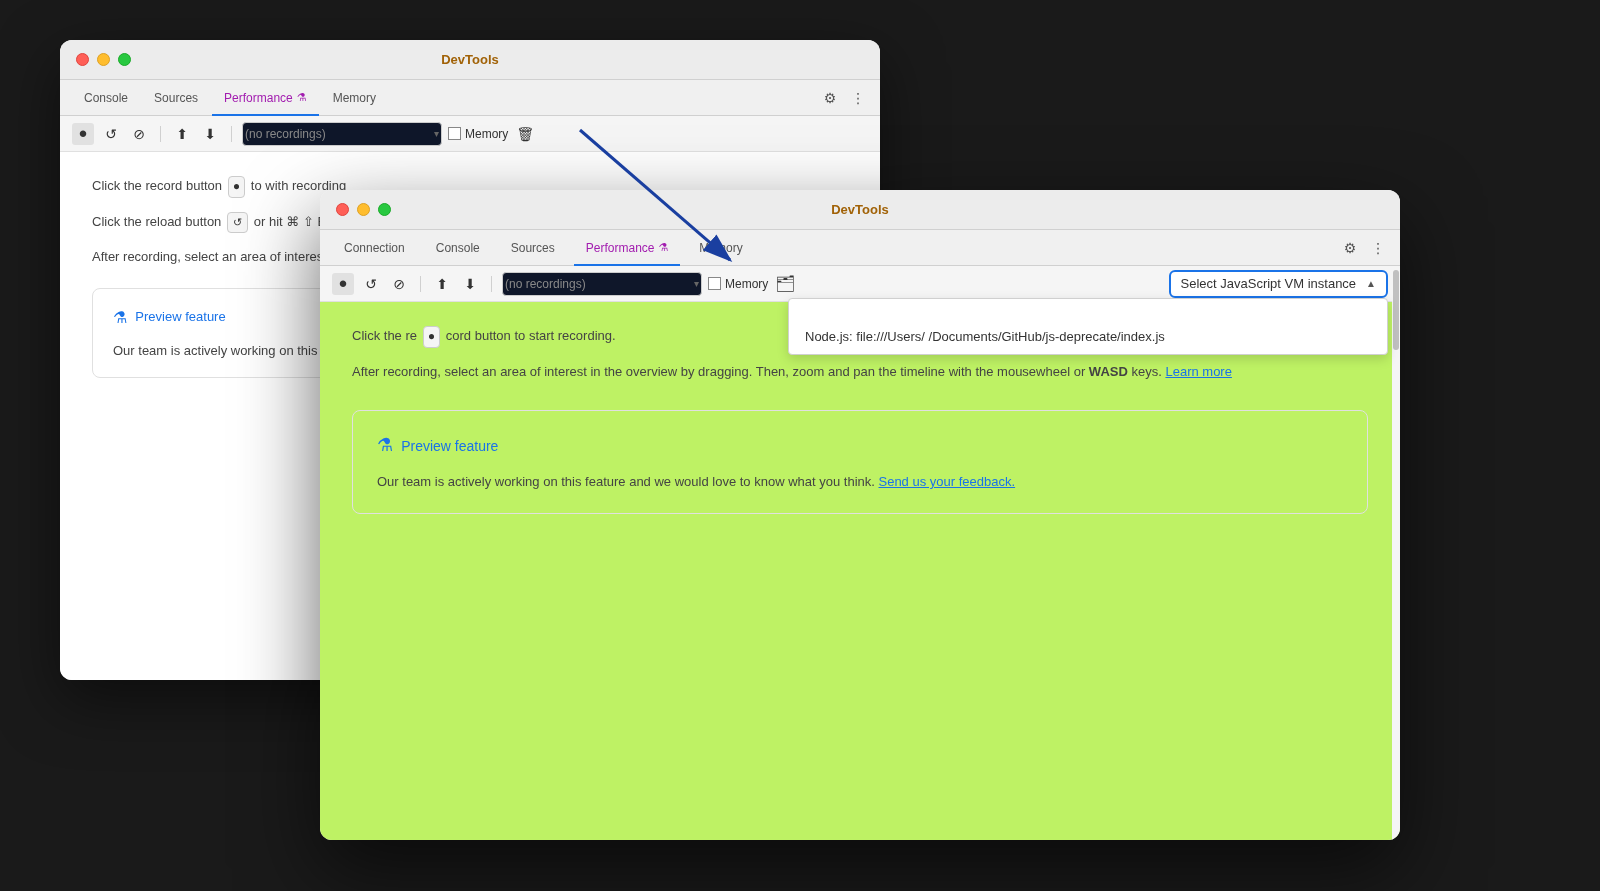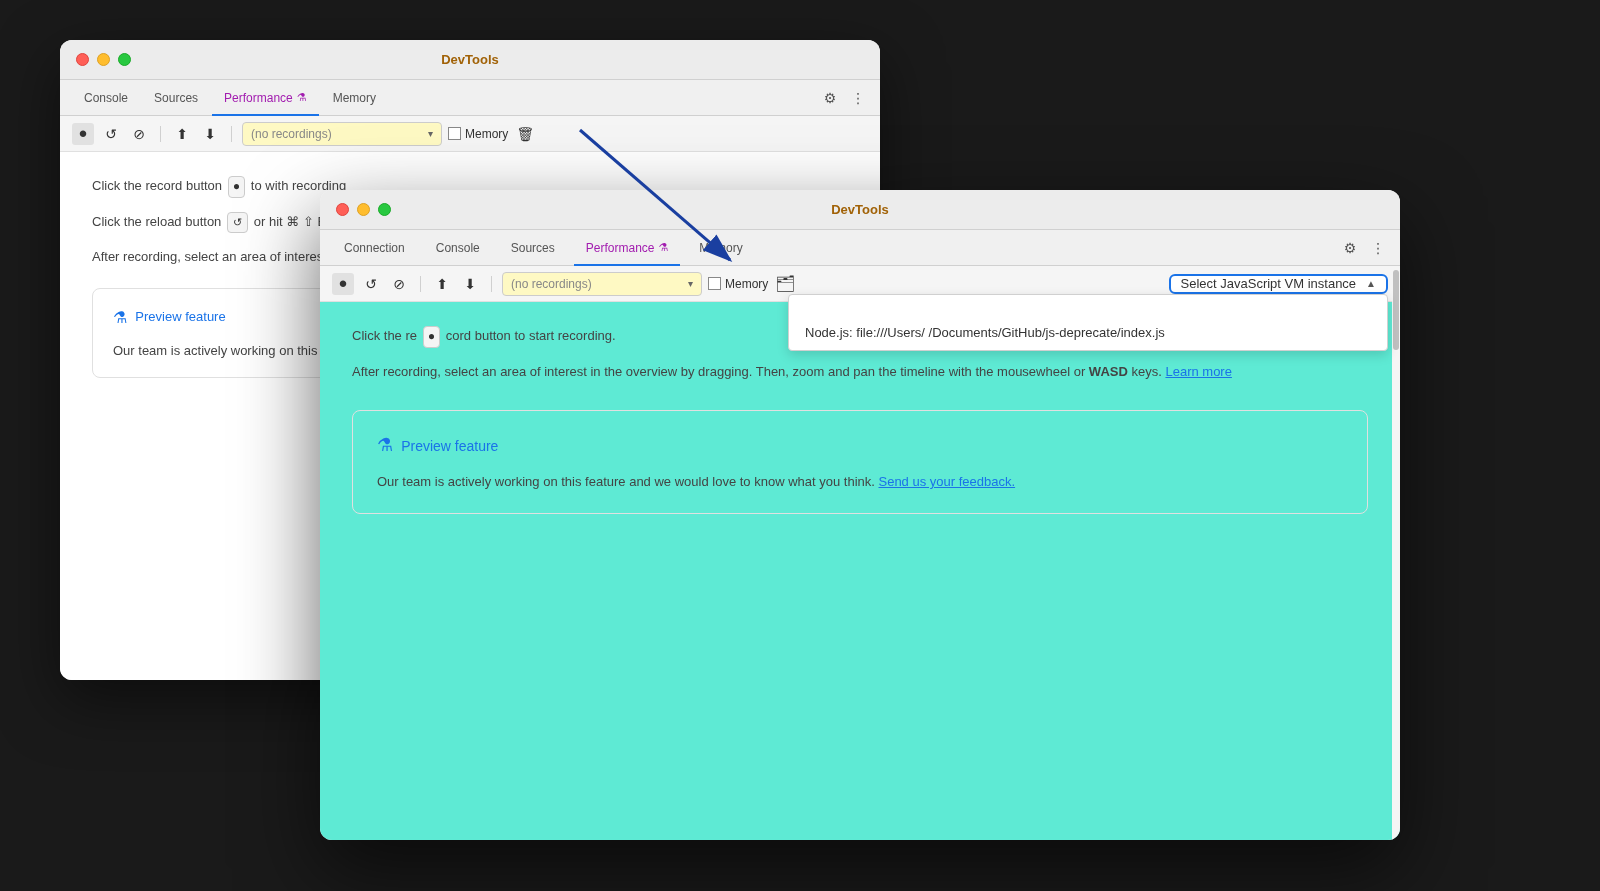--- a/index.html
+++ b/index.html
@@ -148,26 +148,26 @@
     .toolbar-btn.active {
       background: rgba(0,0,0,0.08);
     }
 
     .toolbar-separator { width: 1px; height: 16px; background: #d0d0d0; margin: 0 4px; }
 
     .recordings-dropdown-bg {
       flex: 1;
       max-width: 200px;
       height: 24px;
-      background: #fef9c3;
+      background: #0f172a;
       border: 1px solid #ccc;
       border-radius: 4px;
       display: flex;
       align-items: center;
-      padding: 0 8px;
+      padding: 0 2px;
       font-size: 12px;
       color: #888;
       cursor: pointer;
     }
 
     .recordings-dropdown-bg .arrow {
       margin-left: auto;
       font-size: 10px;
       color: #666;
     }
@@ -280,21 +280,21 @@
       align-items: center;
       gap: 6px;
       border: 2px solid #1a73e8;
       border-radius: 6px;
       padding: 3px 10px;
       background: white;
       font-size: 13px;
       color: #333;
       cursor: pointer;
       white-space: nowrap;
-      height: 20px;
+      height: 28px;
     }
 
     .vm-dropdown-btn .vm-arrow {
       font-size: 10px;
       color: #555;
       margin-left: 4px;
     }
 
     .vm-dropdown-list {
       position: absolute;
@@ -315,21 +315,21 @@
       cursor: pointer;
       display: flex;
       align-items: center;
       gap: 6px;
       margin-top: 20px;
     }
 
     
     .devtools-content-fg {
       padding: 24px 32px;
-      background: #5eead4;
+      background: #bef264;
       height: calc(100% - 112px);
       overflow: hidden;
       font-size: 13px;
       color: #333;
       line-height: 1.6;
     }
 
     .preview-card-fg {
       border: 1px solid #e0e0e0;
       border-radius: 8px;

